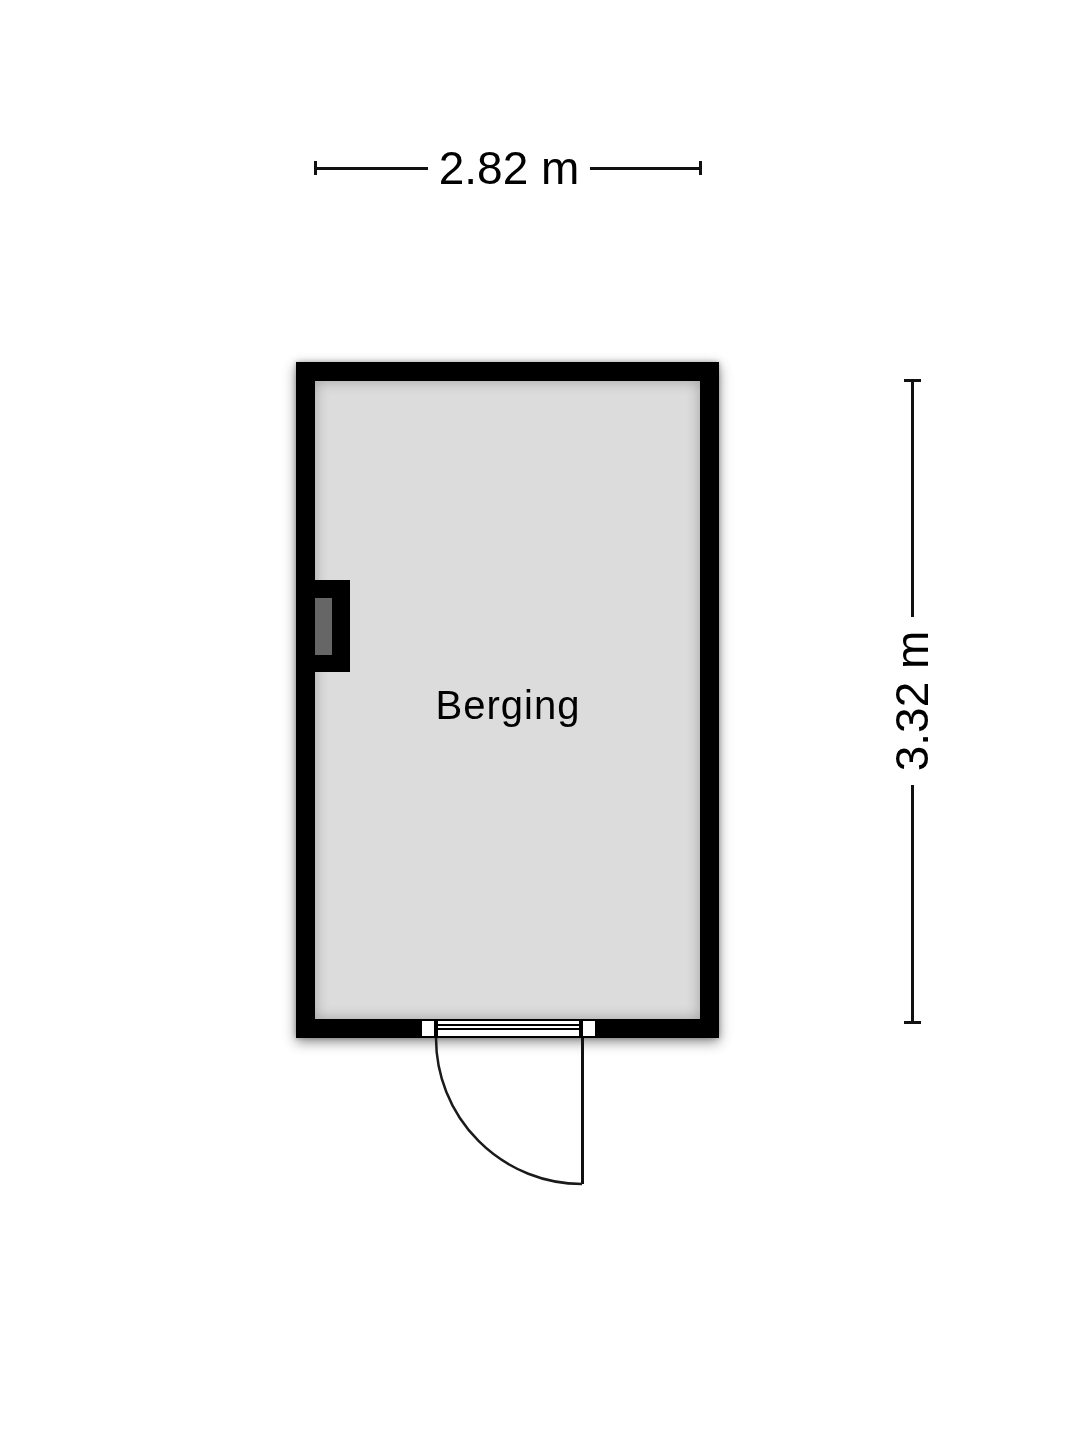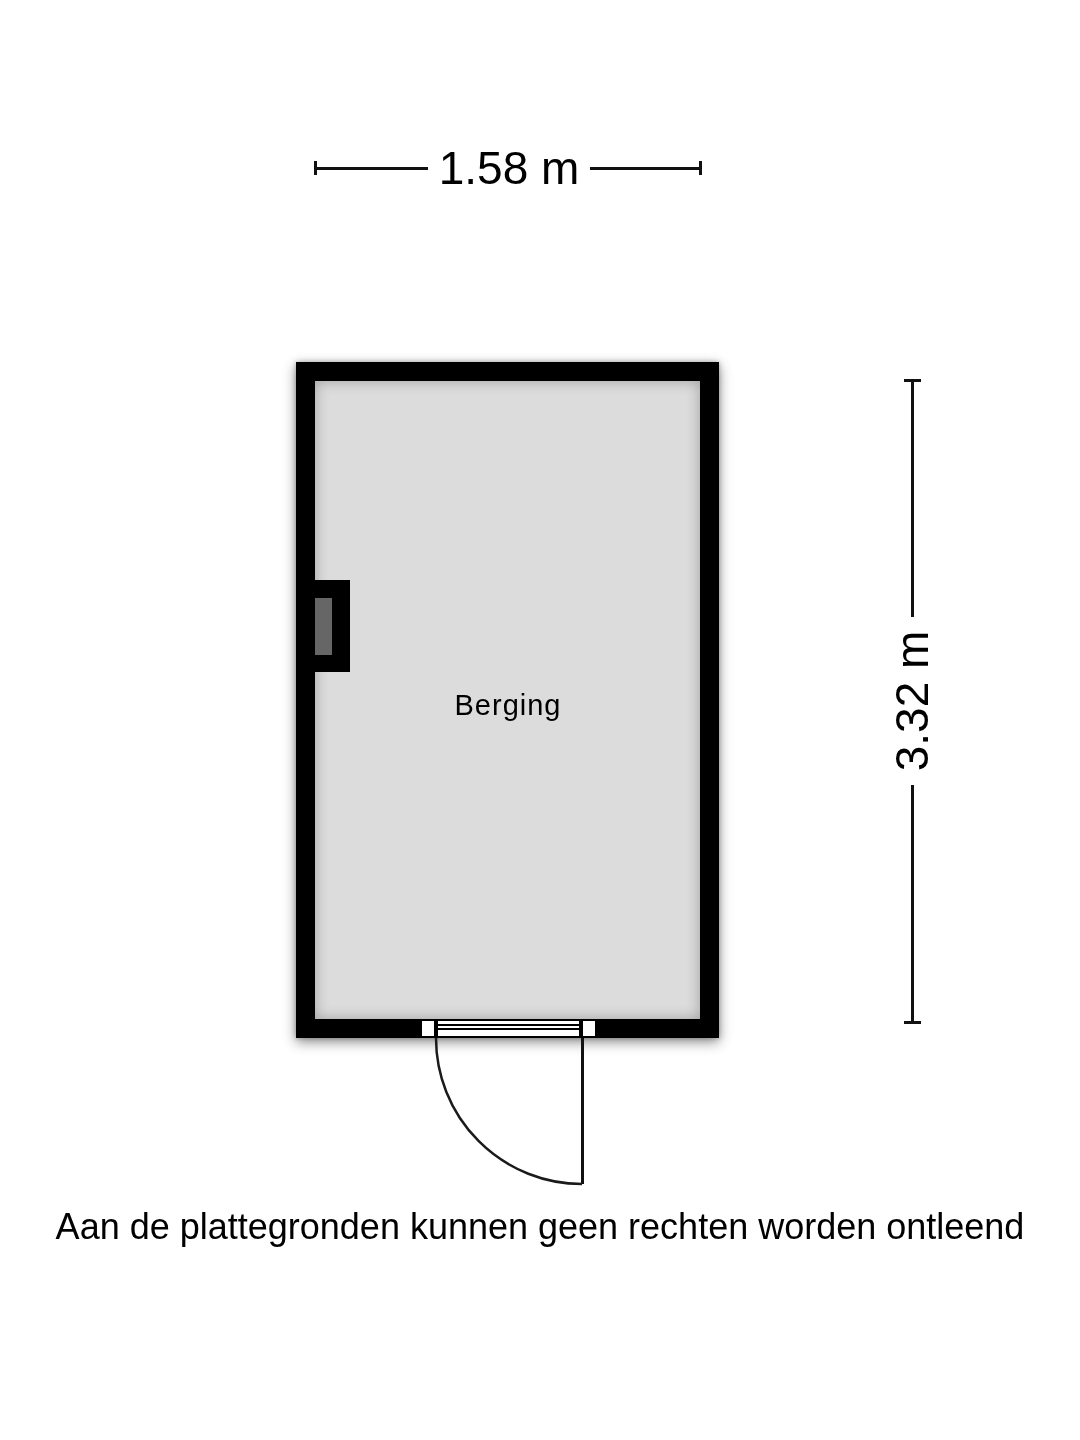--- a/index.html
+++ b/index.html
@@ -35,21 +35,21 @@
   .room-floor{
     position:absolute;
     left:19px;top:19px;right:19px;bottom:19px;
     background:var(--floor,#dcdcdd);
     box-shadow:inset 0 0 14px rgba(0,0,0,0.28);
   }
   .room-label{
     position:absolute;
     left:508px;top:705px;
     transform:translate(-50%,-50%);
-    font-size:29px;
+    font-size:40px;
     letter-spacing:1px;
     color:var(--text,#000);
     white-space:nowrap;
   }
 
   
   .duct-box{
     position:absolute;
     left:313px;top:580px;width:37px;height:92px;
     background:var(--wall,#000);
@@ -107,21 +107,21 @@
   .footer-copyright{top:1253px;}
 </style>
 </head>
 <body>
 
 <div class="canvas">
 
   <div>
     <div class="dim-line" style="left:313.5px;top:161px;width:3px;height:14px;"></div>
     <div class="dim-line" style="left:315px;top:166.5px;width:113px;height:3px;"></div>
-    <div class="dim-label" style="left:509px;top:168px;">1.58 m</div>
+    <div class="dim-label" style="left:509px;top:168px;">2.82 m</div>
     <div class="dim-line" style="left:590px;top:166.5px;width:110px;height:3px;"></div>
     <div class="dim-line" style="left:698.5px;top:161px;width:3px;height:14px;"></div>
   </div>
 
   <div>
     <div class="dim-line" style="left:903.5px;top:378.5px;width:17px;height:3px;"></div>
     <div class="dim-line" style="left:910.5px;top:380px;width:3px;height:237px;"></div>
     <div class="dim-label vertical" style="left:912px;top:701px;">3.32 m</div>
     <div class="dim-line" style="left:910.5px;top:785px;width:3px;height:237px;"></div>
     <div class="dim-line" style="left:903.5px;top:1020.5px;width:17px;height:3px;"></div>
@@ -144,15 +144,14 @@
       <div class="door-band-line" style="top:7px;"></div>
     </div>
     <div class="door-jamb" style="left:420px;"></div>
     <div class="door-jamb" style="left:581px;"></div>
     <div class="door-leaf"></div>
     <svg class="door-arc" width="152" height="152" viewBox="0 0 152 152">
       <path d="M 2 2 A 146 146 0 0 0 148 148" fill="none" stroke="#1a1a1a" stroke-width="2.5"></path>
     </svg>
   </div>
 
-  <div class="footer-line footer-disclaimer">Aan de plattegronden kunnen geen rechten worden ontleend</div>
 
 </div>
 
 </body></html>

